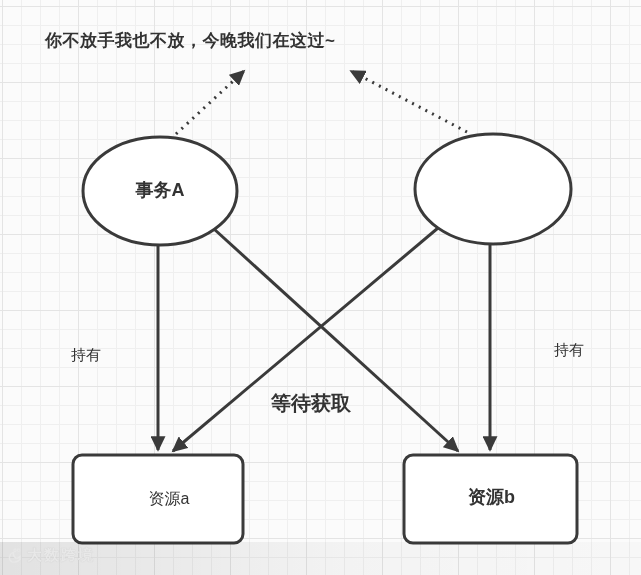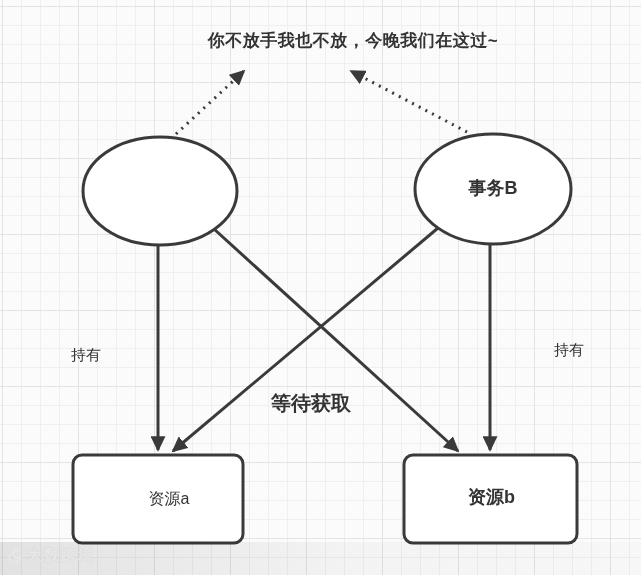--- a/index.html
+++ b/index.html
@@ -53,22 +53,22 @@
   .arrowfill { fill: var(--c-stroke); }
   .lbl {
     position: absolute;
     color: var(--c-text);
     line-height: 1.2;
     white-space: nowrap;
   }
   .lbl.centered { text-align: center; white-space: normal; }
   .caption {
     left: 0; top: 31px; width: 100%;
-    text-align: center;
-    padding-left: 65px;
+    text-align: left;
+    padding-left: 45px;
     font-size: 17px;
     font-weight: bold;
     letter-spacing: 0.5px;
   }
   .node-label-a { left: 100px; top: 180px; width: 120px; font-size: 18px; font-weight: bold; }
   .node-label-b { left: 433px; top: 178px; width: 120px; font-size: 18px; font-weight: bold; }
   .node-label-ra { left: 73px;  top: 489px; width: 192px; font-size: 16px; font-weight: normal; }
   .node-label-rb { left: 404px; top: 487px; width: 175px; font-size: 18px; font-weight: bold; }
   .holds-left  { left: 71px;  top: 346px; font-size: 15px; }
   .holds-right { left: 554px; top: 341px; font-size: 15px; }
@@ -115,21 +115,21 @@
     <line class="edge" x1="490" y1="244" x2="490" y2="450" marker-end="url(#arrowhead)"></line>
 
     <ellipse class="shape" cx="160" cy="191" rx="77" ry="54"></ellipse>
     <ellipse class="shape" cx="493" cy="189" rx="78" ry="55"></ellipse>
     <rect class="shape" x="73" y="455" width="170" height="88" rx="9"></rect>
     <rect class="shape" x="404" y="455" width="173" height="88" rx="9"></rect>
   </svg>
 
   <div class="lbl caption">你不放手我也不放，今晚我们在这过~</div>
 
-  <div class="lbl centered node-label-b">事务B</div>
+  <div class="lbl centered node-label-a">事务A</div>
   <div class="lbl centered node-label-ra">资源a</div>
   <div class="lbl centered node-label-rb">资源b</div>
 
   <div class="lbl holds-left">持有</div>
   <div class="lbl holds-right">持有</div>
   <div class="lbl wait-label">等待获取</div>
 
   <div class="bottom-shade"></div>
   <div class="watermark">
     <svg width="18" height="18" viewBox="0 0 20 20">

